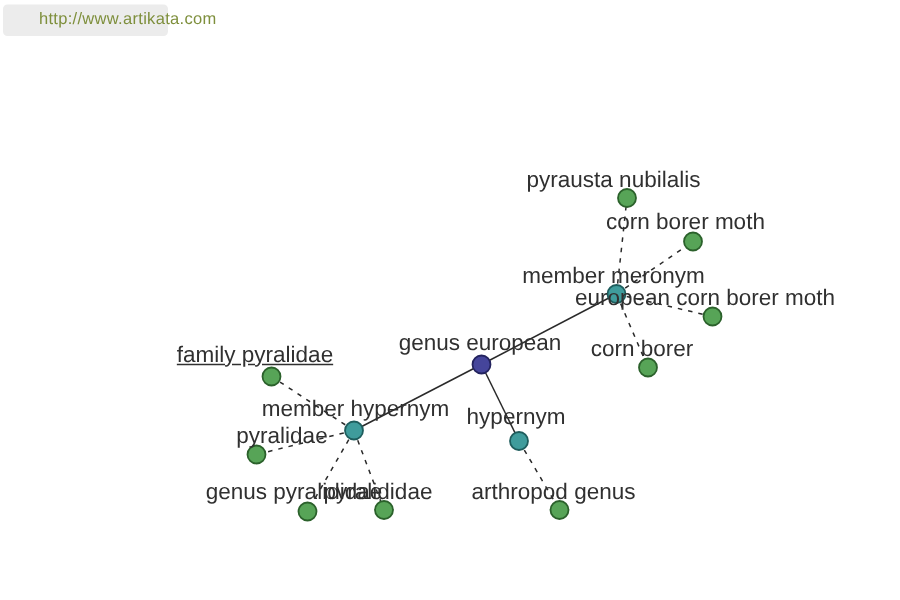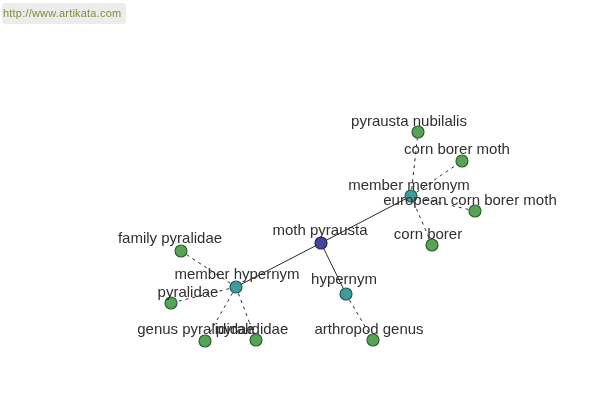--- a/index.html
+++ b/index.html
@@ -12,26 +12,26 @@
     position: relative;
     width: 600px;
     height: 400px;
     background: #ffffff;
     overflow: hidden;
   }
   .url-badge {
     position: absolute;
     left: 2px;
     top: 3px;
-    width: 124px;
+    width: 110px;
     height: 21px;
     line-height: 21px;
     background: #ececec;
     border-radius: 3px;
-    padding-left: 1px;
+    padding-left: 24px;
     box-sizing: border-box;
     font-size: 11px;
     color: #7e8f3c;
     letter-spacing: 0.2px;
   }
   svg.graph {
     position: absolute;
     left: 0;
     top: 0;
   }
@@ -69,29 +69,29 @@
       <circle cx="462" cy="161" r="6" fill="#57a457" stroke="#2b612b" stroke-width="1.2"></circle>
       <circle cx="475" cy="211" r="6" fill="#57a457" stroke="#2b612b" stroke-width="1.2"></circle>
       <circle cx="432" cy="245" r="6" fill="#57a457" stroke="#2b612b" stroke-width="1.2"></circle>
       <circle cx="181" cy="251" r="6" fill="#57a457" stroke="#2b612b" stroke-width="1.2"></circle>
       <circle cx="171" cy="303" r="6" fill="#57a457" stroke="#2b612b" stroke-width="1.2"></circle>
       <circle cx="205" cy="341" r="6" fill="#57a457" stroke="#2b612b" stroke-width="1.2"></circle>
       <circle cx="256" cy="340" r="6" fill="#57a457" stroke="#2b612b" stroke-width="1.2"></circle>
       <circle cx="373" cy="340" r="6" fill="#57a457" stroke="#2b612b" stroke-width="1.2"></circle>
     </svg>
   <div id="graph-labels">
-      <div class="nlabel" style="left: 320px; top: 229px;">moth pyrausta</div>
+      <div class="nlabel" style="left: 320px; top: 229px;">genus european</div>
       <div class="nlabel" style="left: 409px; top: 184px;">member meronym</div>
       <div class="nlabel" style="left: 237px; top: 273px;">member hypernym</div>
       <div class="nlabel" style="left: 344px; top: 278px;">hypernym</div>
       <div class="nlabel" style="left: 409px; top: 120px;">pyrausta nubilalis</div>
       <div class="nlabel" style="left: 457px; top: 148px;">corn borer moth</div>
       <div class="nlabel" style="left: 470px; top: 199px; text-align: center;">european corn borer moth</div>
       <div class="nlabel" style="left: 428px; top: 233px;">corn borer</div>
-      <div class="nlabel" style="left: 170px; top: 237px;">family pyralidae</div>
+      <div class="nlabel" style="left: 170px; top: 237px; text-decoration: underline;">family pyralidae</div>
       <div class="nlabel" style="left: 164px; top: 291px; margin-left: 24px;">pyralidae</div>
       <div class="nlabel" style="left: 196px; top: 328px;">genus pyralididae</div>
       <div class="nlabel" style="left: 252px; top: 328px;">pyralididae</div>
       <div class="nlabel" style="left: 369px; top: 328px;">arthropod genus</div>
     </div>
   <div class="url-badge">
     <span>http://www.artikata.com</span>
   </div>
 </div>
 

